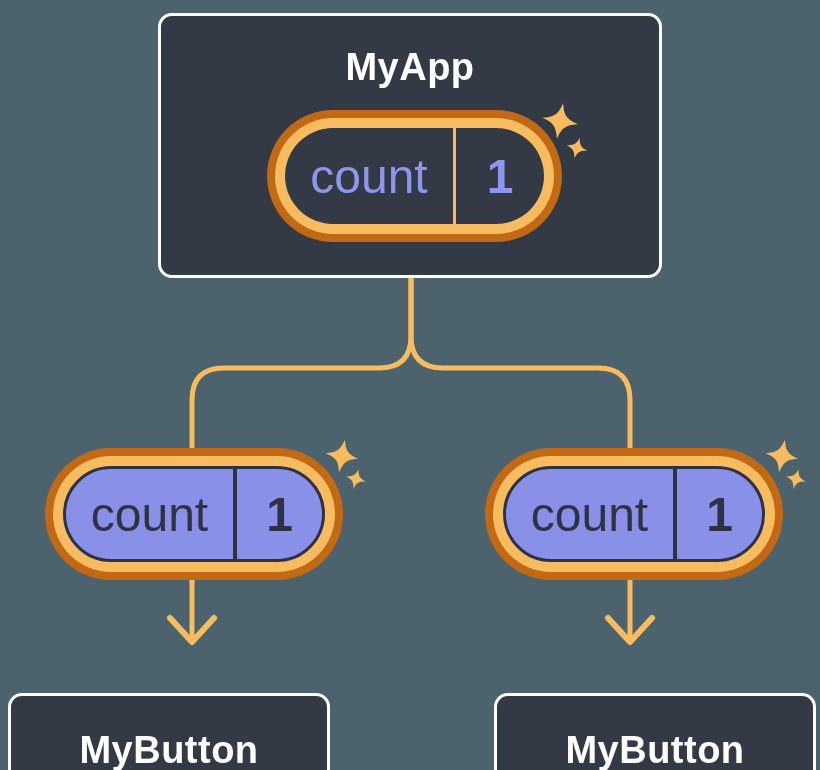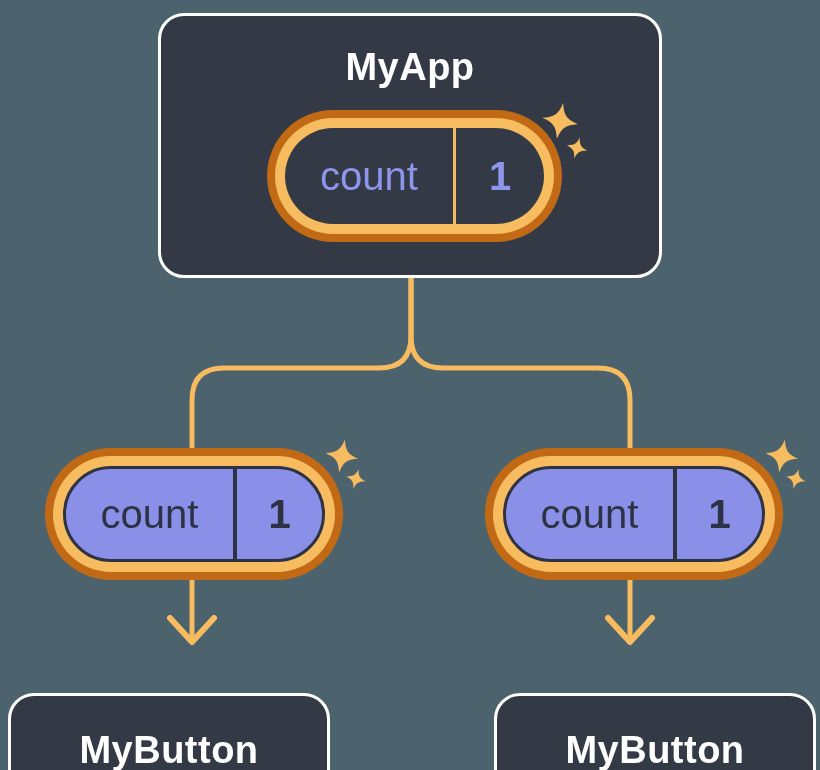--- a/index.html
+++ b/index.html
@@ -15,21 +15,21 @@
   }
   .layer{position:absolute;left:0;top:0;width:820px;height:770px;}
   .lines-layer{z-index:1;}
   .sparkle-layer{z-index:4;pointer-events:none;}
 
   
   .card{
     position:absolute;
     background:var(--box-fill,#333A45);
     border:3px solid var(--box-border,#FFFFFF);
-    border-radius:26px;
+    border-radius:14px;
     box-sizing:border-box;
     z-index:2;
   }
   .card.root{left:158px;top:13px;width:504px;height:265px;}
   .card.child{width:322px;height:114px;display:flex;align-items:center;justify-content:center;margin-top:44px;}
   .card.child.left{left:8px;top:649px;}
   .card.child.right{left:494px;top:649px;}
   .card-title{
     color:var(--text-light,#FFFFFF);
     font-size:38px;font-weight:700;letter-spacing:.5px;
@@ -63,21 +63,21 @@
   }
   .pill-inner.state{background:var(--pill-fill-dark,#333A45);}
   .pill-inner.prop{
     background:var(--pill-fill-purple,#8A90E8);
     border:3px solid var(--pill-dark-outline,#2D3344);
   }
   .state-pill{left:267px;top:110px;width:295px;height:132px;}
   .prop-pill.left{left:45px;top:448px;width:298px;height:132px;}
   .prop-pill.right{left:485px;top:448px;width:298px;height:132px;}
 
-  .cell{display:flex;align-items:center;justify-content:center;font-size:40px;}
+  .cell{display:flex;align-items:center;justify-content:center;font-size:48px;}
   .cell.name{flex:1;font-weight:400;}
   .cell.value{font-weight:700;}
   .state .cell{color:var(--text-purple,#8D95EC);}
   .state .cell.value{width:88px;}
   .prop .cell{color:var(--text-dark,#2D3344);}
   .prop .cell.value{width:85px;}
   .pill-divider{flex:0 0 auto;}
   .state .pill-divider{width:3px;background:var(--ring-inner,#F8BC60);}
   .prop .pill-divider{width:4px;background:var(--pill-dark-outline,#2D3344);}
 

